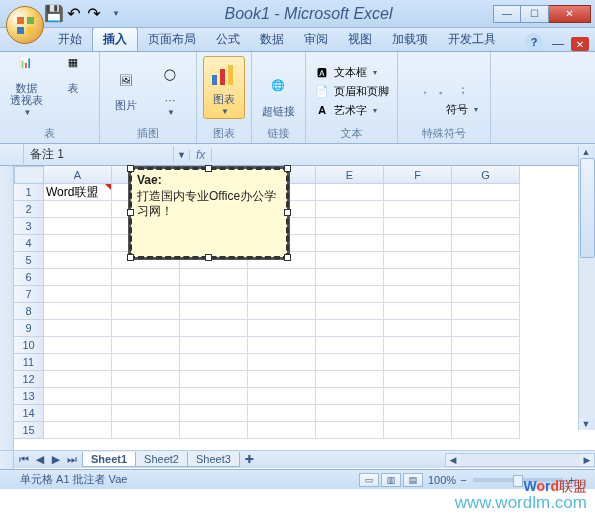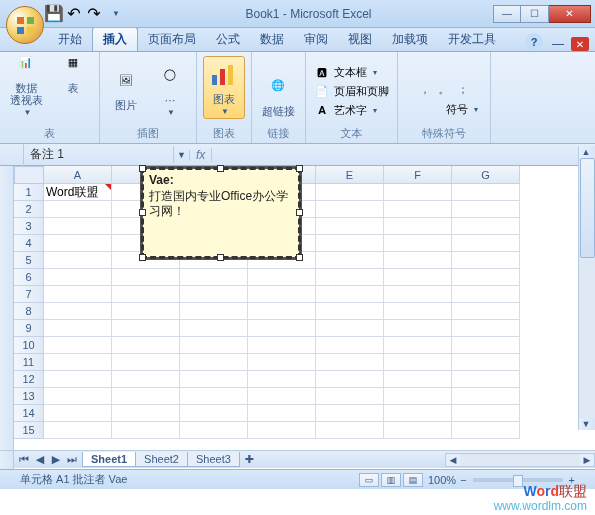--- a/index.html
+++ b/index.html
@@ -4,21 +4,21 @@
 <style>
 * { margin:0; padding:0; box-sizing:border-box; font-family:"Microsoft YaHei",SimSun,Tahoma,sans-serif; }
 body { background:#fff; width:595px; height:515px; overflow:hidden; position:relative; }
 
 
 .titlebar { height:28px; background:linear-gradient(#cfe3fa,#bdd7f2); display:flex; align-items:center; border-bottom:1px solid #9ab8db; position:relative; }
 .officebtn { width:38px; height:38px; margin-left:4px; margin-top:4px; border-radius:50%; background:radial-gradient(circle at 30% 30%,#fff,#f7d877 40%,#d88b2c); border:1px solid #b8701e; display:flex; align-items:center; justify-content:center; font-size:18px; color:#c75c1a; position:absolute; left:2px; top:2px; z-index:5; }
 .officebtn .sq { width:7px; height:7px; display:inline-block; margin:1px; }
 .qat { margin-left:46px; display:flex; gap:4px; align-items:center; }
 .qat .ico { width:16px; height:16px; display:flex; align-items:center; justify-content:center; }
-.title-txt { flex:1; text-align:center; font-size:12px; color:#3b5a85; }
+.title-txt { flex:1; text-align:center; font-size:16px; color:#3b5a85;font-style:italic; }
 .winbtns { display:flex; margin-right:4px; }
 .winbtn { width:28px; height:18px; border:1px solid #7a9ac2; background:linear-gradient(#eaf2fb,#cfe0f4); display:flex; align-items:center; justify-content:center; font-size:10px; color:#3b5a85; }
 .winbtn.max { border-left:0; }
 .winbtn.close { width:42px; background:linear-gradient(#e57a6f,#c23b2e); color:#fff; border-color:#8f2c22; border-left:0; }
 
 
 .tabs { height:24px; background:linear-gradient(#d9e9fb,#c8ddf4); display:flex; align-items:flex-end; padding-left:48px; border-bottom:1px solid #8fadd0; font-size:12px; }
 .tab { padding:3px 10px 3px; color:#2b4e82; cursor:pointer; }
 .tab.active { background:linear-gradient(#f7fbff,#e0edfa); border:1px solid #8fadd0; border-bottom:0; border-radius:3px 3px 0 0; color:#15428b; font-weight:bold; }
 .tabs .help { margin-left:auto; width:18px; height:18px; border-radius:50%; background:#c0def8; color:#2b4e82; display:flex; align-items:center; justify-content:center; margin-right:6px; font-weight:bold; font-size:11px; }
@@ -54,21 +54,21 @@
 .grid .colhdrs { display:flex; height:18px; }
 .colhdr { width:68px; background:linear-gradient(#f3f7fd,#dfe9f6); border-right:1px solid #c4d3e7; border-bottom:1px solid #c4d3e7; text-align:center; font-size:11px; color:#3b5a85; line-height:18px; }
 .rows { }
 .row { display:flex; height:17px; }
 .rowhdr { width:30px; background:linear-gradient(90deg,#f3f7fd,#dfe9f6); border-right:1px solid #c4d3e7; border-bottom:1px solid #c4d3e7; text-align:center; font-size:11px; color:#3b5a85; line-height:17px; }
 .cell { width:68px; border-right:1px solid #d4dce8; border-bottom:1px solid #d4dce8; font-size:12px; padding:0 2px; line-height:17px; white-space:nowrap; overflow:visible; }
 .cell.a1 { position:relative; }
 .cell.a1::after { content:""; position:absolute; top:0; right:0; width:0; height:0; border-left:6px solid transparent; border-top:6px solid #d22; }
 
 
-.comment-wrap { position:absolute; top:1px; left:115px; width:160px; height:92px; border:2px solid #d22; background:none; z-index:20;margin-left:12px; }
+.comment-wrap { position:absolute; top:1px; left:115px; width:160px; height:92px; border:2px solid #d22; background:none; z-index:20; }
 .comment { position:absolute; inset:-3px; border:3px solid #555; background:#fffbd6; font-size:12px; padding:4px 6px; line-height:1.3; color:#222; }
 .comment .hatch { position:absolute; inset:-2px; border:3px dashed #333; pointer-events:none; }
 .comment b { font-weight:bold; }
 .handle { width:7px; height:7px; background:#fff; border:1px solid #333; position:absolute; }
 .h-nw{top:-4px;left:-4px;} .h-n{top:-4px;left:50%;margin-left:-4px;} .h-ne{top:-4px;right:-4px;}
 .h-w{top:50%;left:-4px;margin-top:-4px;} .h-e{top:50%;right:-4px;margin-top:-4px;}
 .h-sw{bottom:-4px;left:-4px;} .h-s{bottom:-4px;left:50%;margin-left:-4px;} .h-se{bottom:-4px;right:-4px;}
 
 
 .sheettabs { height:18px; background:linear-gradient(#e4eefb,#cfe0f4); border-top:1px solid #b6cce5; display:flex; align-items:center; font-size:11px; }
@@ -88,21 +88,21 @@
 .vsb .thumb { width:15px; height:100px; margin:0 auto; background:linear-gradient(#eaf2fb,#cfe0f4); border:1px solid #9ab8db; border-radius:2px; }
 
 
 .status { position:absolute; left:0; right:0; bottom:26px; height:20px; background:linear-gradient(#d9e9fb,#c8ddf4); border-top:1px solid #99b5d6; display:flex; align-items:center; font-size:11px; padding:0 20px; color:#3b5a85; }
 .status .vbtn { width:20px; height:14px; border:1px solid #9ab8db; margin:0 1px; background:linear-gradient(#f3f7fd,#dfe9f6); display:flex; align-items:center; justify-content:center; font-size:9px; }
 .status .slider { width:90px; height:4px; background:#b6cce5; margin:0 6px; position:relative; }
 .status .slider::after{content:"";position:absolute;top:-3px;left:40px;width:8px;height:10px;background:#eaf2fb;border:1px solid #9ab8db;}
 
 .watermark { position:absolute; right:8px; bottom:2px; text-align:right; font-size:14px; line-height:1.1; }
 .watermark .l1 span.w{color:#2a6fd6;font-weight:bold;} .watermark .l1 span.o{color:#e43;font-weight:bold;} .watermark .l1 .cn{color:#b02a1e;font-weight:normal;}
-.watermark .l2{font-size:12px;color:#57b9e0;}
+.watermark .l2{font-size:17px;color:#57b9e0;}
 </style>
 </head>
 <body>
 
 <div class="titlebar">
   <div class="officebtn">
     <div style="display:grid;grid-template-columns:1fr 1fr;gap:1px;">
       <span class="sq" style="background:#e2702a"></span>
         <span class="sq" style="background:#6fb445"></span>
       <span class="sq" style="background:#3c7bc8"></span>

